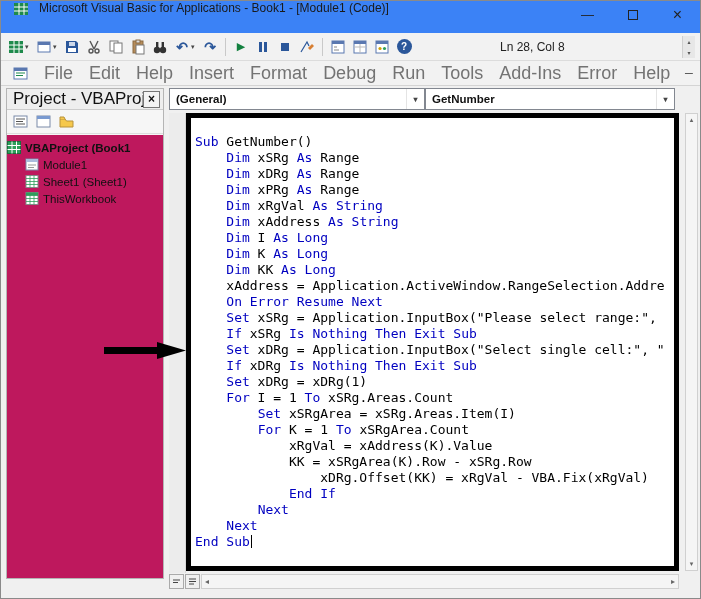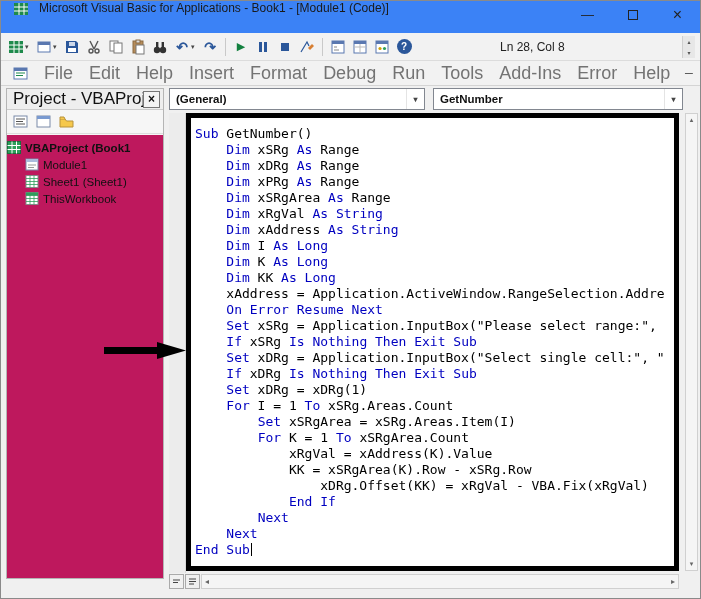--- a/index.html
+++ b/index.html
@@ -44,26 +44,26 @@
 .pp-toolbar{height:24px;display:flex;align-items:center;gap:4px;padding:0 4px;border-bottom:1px solid #ddd}
 .pp-tb{width:19px;height:19px;display:flex;align-items:center;justify-content:center}
 .pp-tb svg{width:15px;height:15px}
 .pp-tree{background:#be185d;position:absolute;top:46px;bottom:0;left:0;right:0;padding:4px 0;overflow:hidden}
 .tree-row{display:flex;align-items:center;height:17px;font-size:11.5px;color:#111;white-space:nowrap;overflow:hidden}
 .tree-row .ticon{width:14px;height:13px;margin-right:4px;flex:none}
 .tree-root{font-weight:bold}
 .tree-child{padding-left:18px}
 
 
-.code-combos{position:absolute;left:168px;top:87px;height:14px;display:flex;gap:8px}
+.code-combos{position:absolute;left:168px;top:87px;height:14px;display:flex;}
 .combo{width:256px;height:22px;background:#fff;border:1px solid #828790;display:flex;align-items:center;font-size:11.5px;font-weight:bold;color:#111;padding-left:6px}
 .combo2{width:250px}
 .combo-arrow{margin-left:auto;width:18px;height:100%;display:flex;align-items:center;justify-content:center;color:#444;font-size:8px;border-left:1px solid #e4e4e4}
 .margin-bar{position:absolute;left:168px;top:112px;width:17px;height:460px;background:#ececec;border-right:1px solid #d8d8d8}
-.code-box{position:absolute;left:185px;top:112px;width:493px;height:458px;background:#fff;border:5px solid #000;padding:8px 0 0 4px;overflow:hidden}
+.code-box{position:absolute;left:185px;top:112px;width:493px;height:458px;background:#fff;border:5px solid #000;padding:16px 0 0 4px;overflow:hidden}
 .code-line{white-space:pre;height:16px;line-height:16px;font-family:"DejaVu Sans Mono","Liberation Mono",monospace;font-size:13px;color:#000}
 .code-line .kw{color:var(--kw,#0000C0)}
 .caret{display:inline-block;width:1px;height:13px;background:#000;vertical-align:-2px;margin-left:1px}
 
 
 .code-bottom{position:absolute;left:168px;top:573px;height:15px;display:flex;align-items:center}
 .view-btn{width:15px;height:15px;border:1px solid #aaa;background:#f0f0f0;display:flex;align-items:center;justify-content:center;margin-right:1px}
 .view-btn svg{width:9px;height:9px}
 .h-scroll{width:478px;height:15px;background:#f5f5f5;border:1px solid #d0d0d0;display:flex;align-items:center;justify-content:space-between;padding:0 3px;font-size:8px;color:#666}
 .v-scroll{position:absolute;left:684px;top:112px;width:13px;height:458px;background:#f5f5f5;border:1px solid #d0d0d0;display:flex;flex-direction:column;align-items:center;justify-content:space-between;padding:2px 0;font-size:7px;color:#666}
@@ -315,21 +315,20 @@
   </div>
 
   <div class="margin-bar"></div>
 
   <div class="code-box">
     <div>
         <div class="code-line"><span class="kw">Sub</span><span class="tx"> GetNumber()</span></div>
         <div class="code-line"><span class="tx">    </span><span class="kw">Dim</span><span class="tx"> xSRg </span><span class="kw">As</span><span class="tx"> Range</span></div>
         <div class="code-line"><span class="tx">    </span><span class="kw">Dim</span><span class="tx"> xDRg </span><span class="kw">As</span><span class="tx"> Range</span></div>
         <div class="code-line"><span class="tx">    </span><span class="kw">Dim</span><span class="tx"> xPRg </span><span class="kw">As</span><span class="tx"> Range</span></div>
-        <div class="code-line"><span class="tx">    </span><span class="kw">Dim</span><span class="tx"> xSRgArea </span><span class="kw">As</span><span class="tx"> Range</span></div>
         <div class="code-line"><span class="tx">    </span><span class="kw">Dim</span><span class="tx"> xRgVal </span><span class="kw">As</span><span class="tx"> </span><span class="kw">String</span></div>
         <div class="code-line"><span class="tx">    </span><span class="kw">Dim</span><span class="tx"> xAddress </span><span class="kw">As</span><span class="tx"> </span><span class="kw">String</span></div>
         <div class="code-line"><span class="tx">    </span><span class="kw">Dim</span><span class="tx"> I </span><span class="kw">As</span><span class="tx"> </span><span class="kw">Long</span></div>
         <div class="code-line"><span class="tx">    </span><span class="kw">Dim</span><span class="tx"> K </span><span class="kw">As</span><span class="tx"> </span><span class="kw">Long</span></div>
         <div class="code-line"><span class="tx">    </span><span class="kw">Dim</span><span class="tx"> KK </span><span class="kw">As</span><span class="tx"> </span><span class="kw">Long</span></div>
         <div class="code-line"><span class="tx">    xAddress = Application.ActiveWindow.RangeSelection.Addre</span></div>
         <div class="code-line"><span class="tx">    </span><span class="kw">On</span><span class="tx"> </span><span class="kw">Error</span><span class="tx"> </span><span class="kw">Resume</span><span class="tx"> </span><span class="kw">Next</span></div>
         <div class="code-line"><span class="tx">    </span><span class="kw">Set</span><span class="tx"> xSRg = Application.InputBox("Please select range:",</span></div>
         <div class="code-line"><span class="tx">    </span><span class="kw">If</span><span class="tx"> xSRg </span><span class="kw">Is</span><span class="tx"> </span><span class="kw">Nothing</span><span class="tx"> </span><span class="kw">Then</span><span class="tx"> </span><span class="kw">Exit</span><span class="tx"> </span><span class="kw">Sub</span></div>
         <div class="code-line"><span class="tx">    </span><span class="kw">Set</span><span class="tx"> xDRg = Application.InputBox("Select single cell:", "</span></div>

